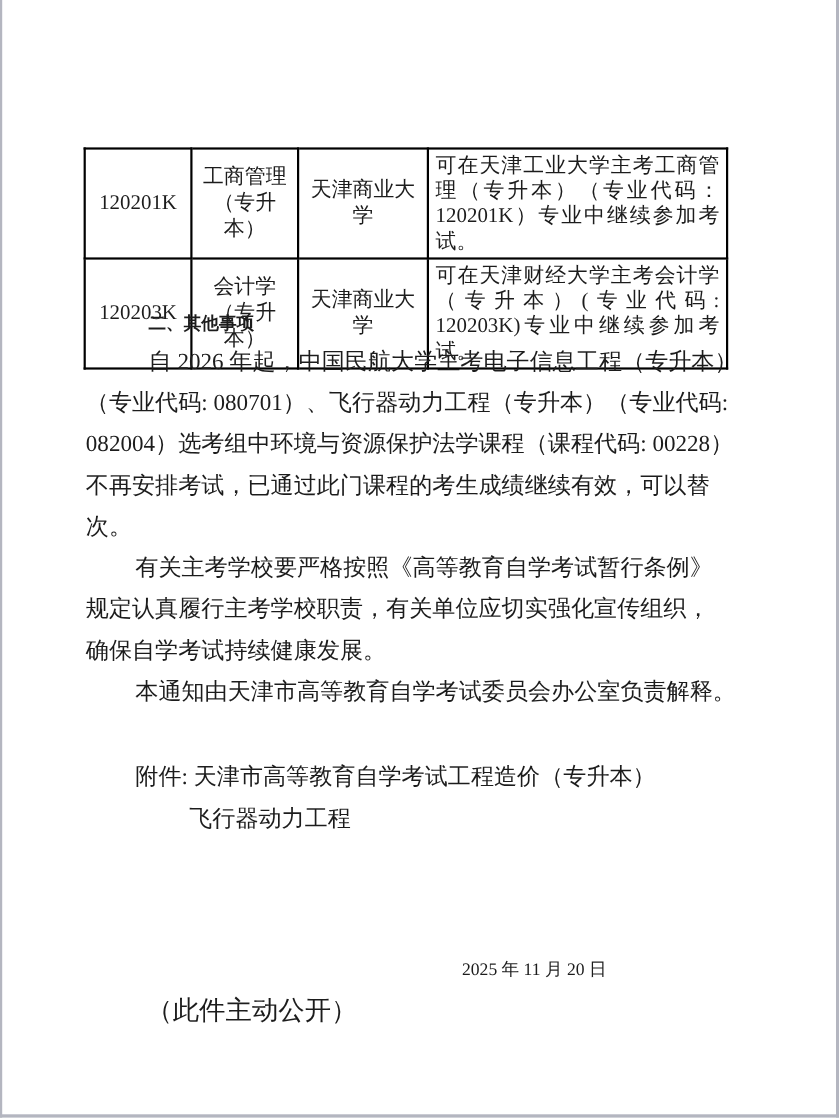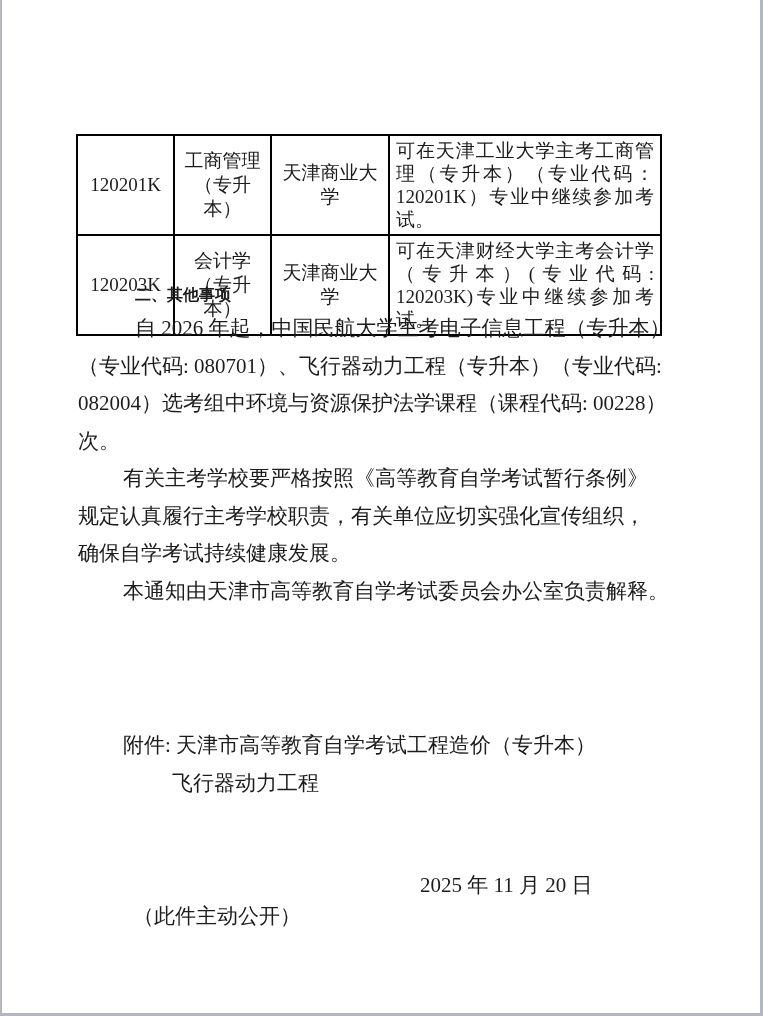--- a/index.html
+++ b/index.html
@@ -50,33 +50,33 @@
   .bodytext {
     position: absolute; left: 78px; top: 310px; width: 584px;
     font-size: 21px; line-height: 37.5px;
   }
   .line { white-space: nowrap; }
   .indent-57 { padding-left: 57px; }
   .indent-45 { padding-left: 45px; }
 
   
   .attachment {
-    position: absolute; left: 78px; top: 726px;
+    position: absolute; left: 78px; top: 687px;
     font-size: 21px; line-height: 38px;
   }
   .attach-line1 { padding-left: 45px; white-space: nowrap; }
   .attach-line2 { padding-left: 94px; white-space: nowrap; }
 
   .date-line {
     position: absolute; left: 420px; top: 871px;
-    font-size: 21px; white-space: nowrap;
+    font-size: 16px; white-space: nowrap;
   }
   .disclosure-line {
     position: absolute; left: 133px; top: 902px;
-    font-size: 21px; white-space: nowrap;
+    font-size: 24px; white-space: nowrap;
   }
 </style>
 </head>
 <body>
 
 <div class="page">
 
   <div class="edge edge-left"></div>
   <div class="edge edge-right"></div>
   <div class="edge edge-bottom"></div>
@@ -103,20 +103,21 @@
       </tr>
     </tbody>
   </table>
 
   <div class="section-heading">二、其他事项</div>
 
   <div class="bodytext">
     <div class="line indent-57">自 2026 年起，中国民航大学主考电子信息工程（专升本）</div>
     <div class="line">（专业代码: 080701）、飞行器动力工程（专升本）（专业代码:</div>
     <div class="line">082004）选考组中环境与资源保护法学课程（课程代码: 00228）</div>
+    <div class="line">不再安排考试，已通过此门课程的考生成绩继续有效，可以替</div>
     <div class="line">次。</div>
     <div class="line indent-45">有关主考学校要严格按照《高等教育自学考试暂行条例》</div>
     <div class="line">规定认真履行主考学校职责，有关单位应切实强化宣传组织，</div>
     <div class="line">确保自学考试持续健康发展。</div>
     <div class="line indent-45">本通知由天津市高等教育自学考试委员会办公室负责解释。</div>
   </div>
 
   <div class="attachment">
     <div class="attach-line1">附件: 天津市高等教育自学考试工程造价（专升本）</div>
     <div class="attach-line2">飞行器动力工程</div>

